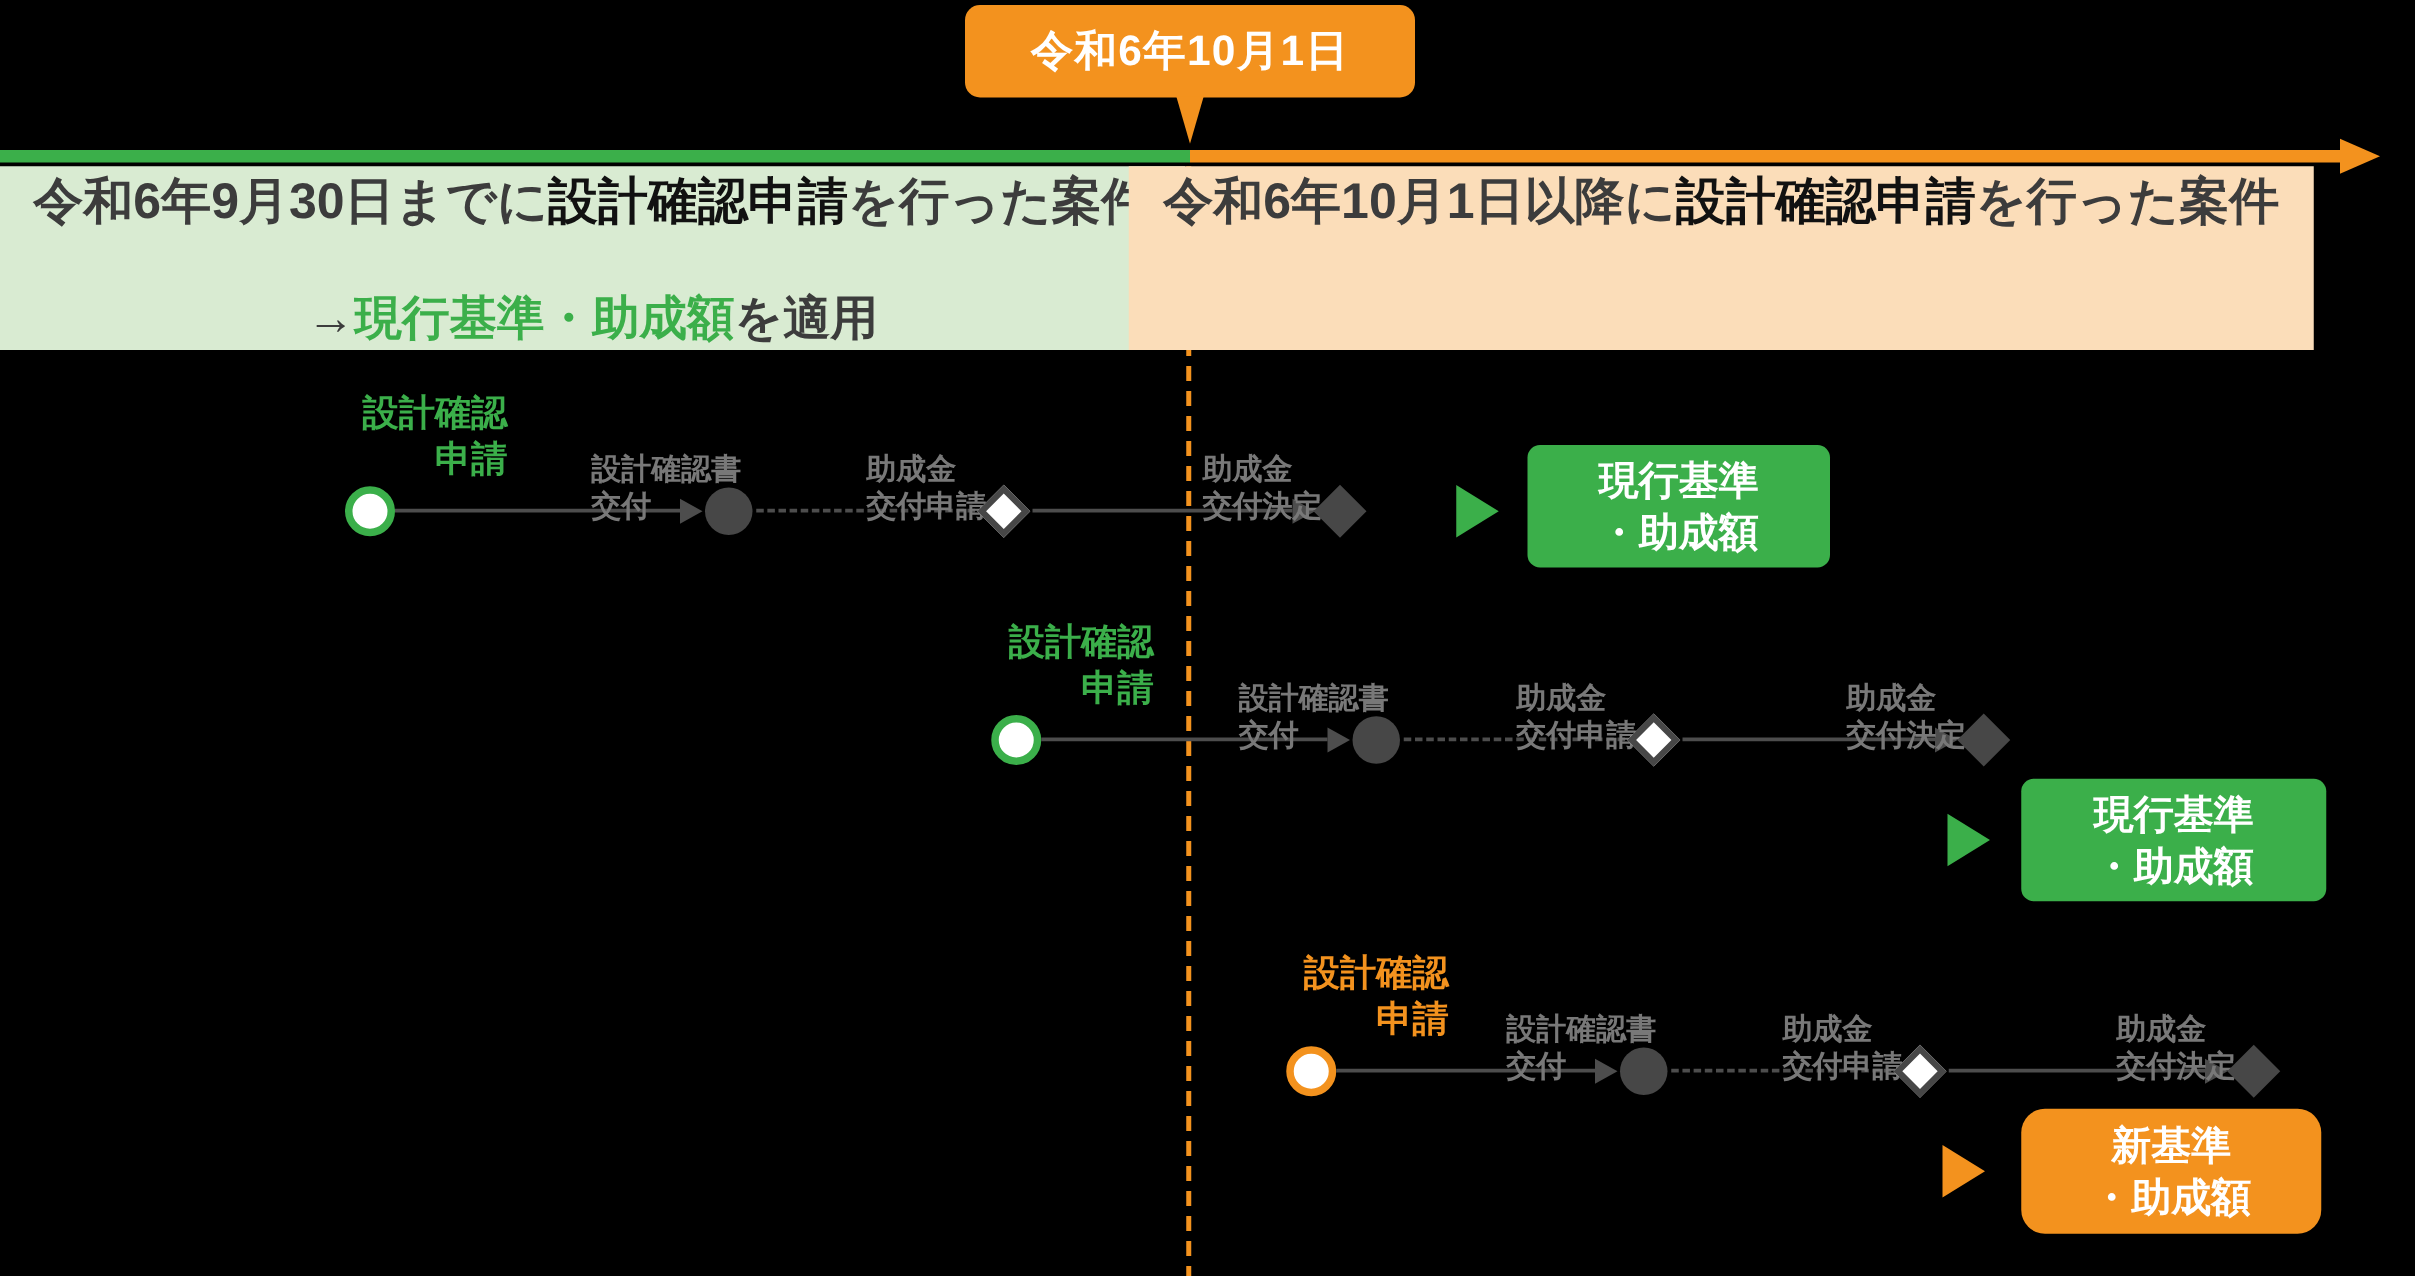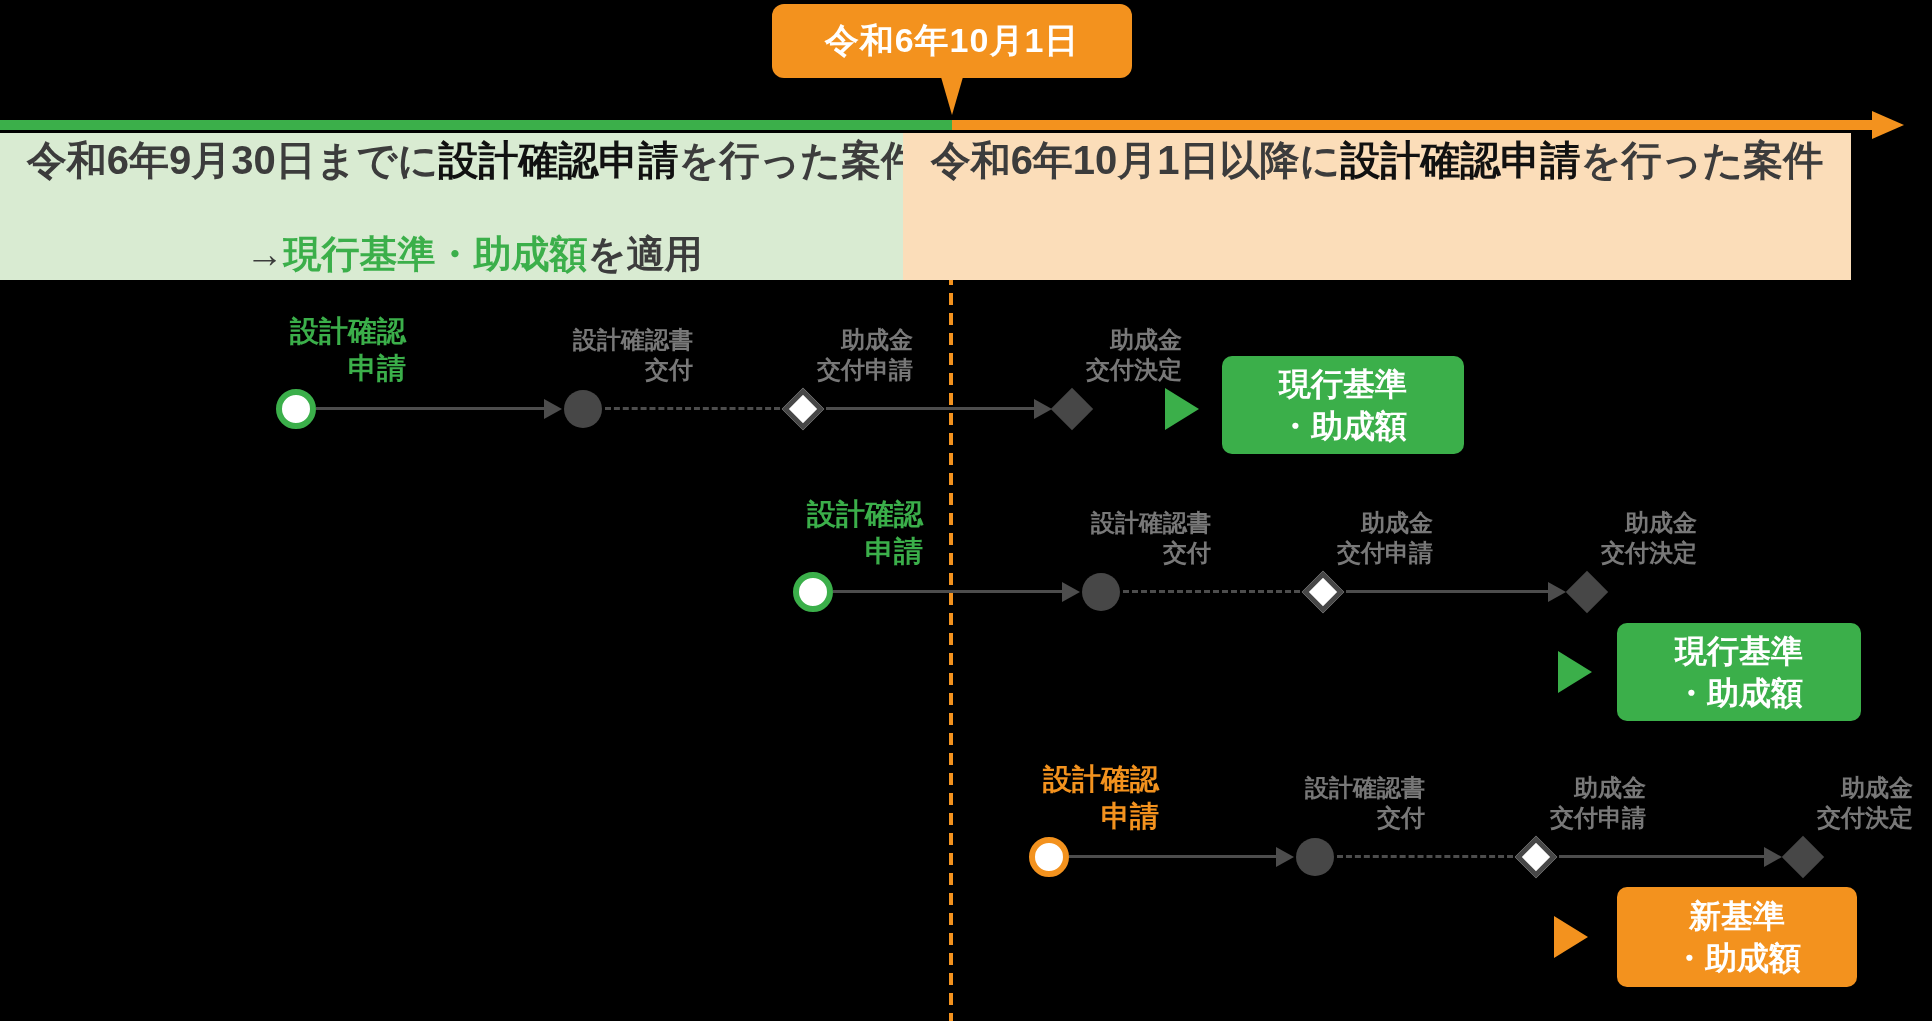--- a/index.html
+++ b/index.html
@@ -55,22 +55,22 @@
   .band .strong{font-weight:900;color:var(--band-strong);}
   .band .strong-green{font-weight:900;color:var(--green);}
   .band .strong-orange{font-weight:900;color:var(--orange);}
   
   .start-label{
     position:absolute;width:220px;text-align:right;font-size:29px;font-weight:900;line-height:37px;
   }
   .start-label.green{color:var(--green);}
   .start-label.orange{color:var(--orange);}
   .gray-label{
-    position:absolute;width:220px;text-align:right;font-size:24px;font-weight:600;
-    line-height:30px;color:var(--gray-text);
+    position:absolute;width:220px;text-align:left;font-size:24px;font-weight:600;
+    line-height:30px;color:var(--gray-text);margin-top:36px;
   }
   .start-circle{
     position:absolute;width:28px;height:28px;border-radius:50%;background:#fff;
   }
   .start-circle.green{border:6px solid var(--green);}
   .start-circle.orange{border:6px solid var(--orange);}
   .mid-circle{position:absolute;width:38px;height:38px;border-radius:50%;background:var(--dark-shape);}
   .diamond-open{
     position:absolute;width:20px;height:20px;background:#fff;border:5px solid var(--dark-shape);
     transform:rotate(45deg);
@@ -89,21 +89,21 @@
     position:absolute;width:0;height:0;
     border-top:21px solid transparent;border-bottom:21px solid transparent;
   }
   .play.green{border-left:34px solid var(--green);}
   .play.orange{border-left:34px solid var(--orange);}
   .result-box{
     position:absolute;border-radius:10px;color:#fff;font-size:32px;font-weight:900;line-height:42px;
     display:flex;flex-direction:column;align-items:center;justify-content:center;text-align:center;
   }
   .result-box.green{background:var(--green);}
-  .result-box.orange{background:var(--orange);}
+  .result-box.orange{background:var(--orange);border-radius:19px;}
 </style>
 </head>
 <body>
 
 <div class="stage">
 
   <div class="badge">令和6年10月1日</div>
   <div class="badge-pointer"></div>
 
   <div class="axis seg-green"></div>

